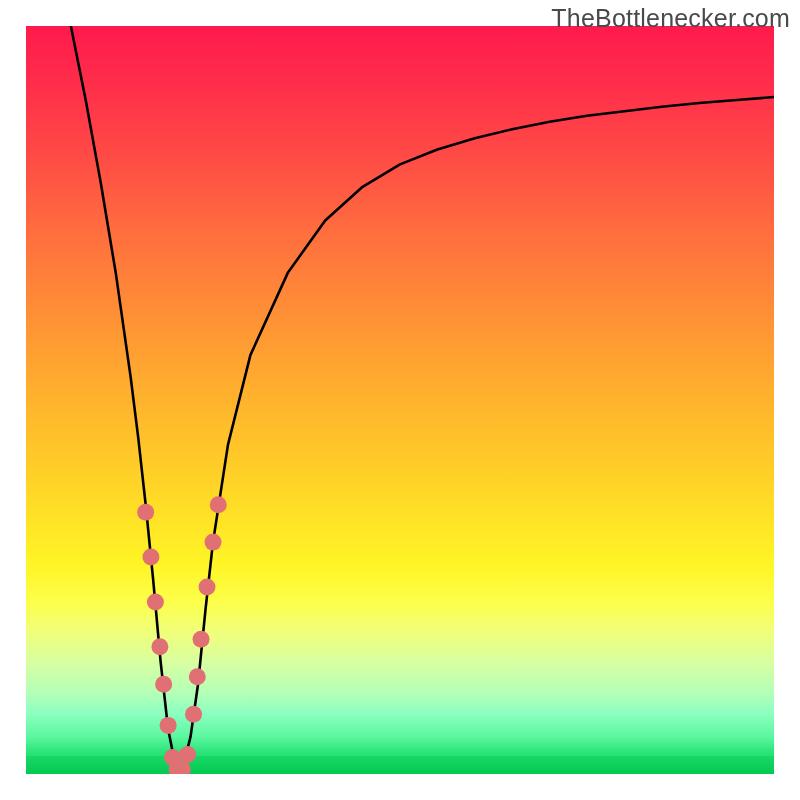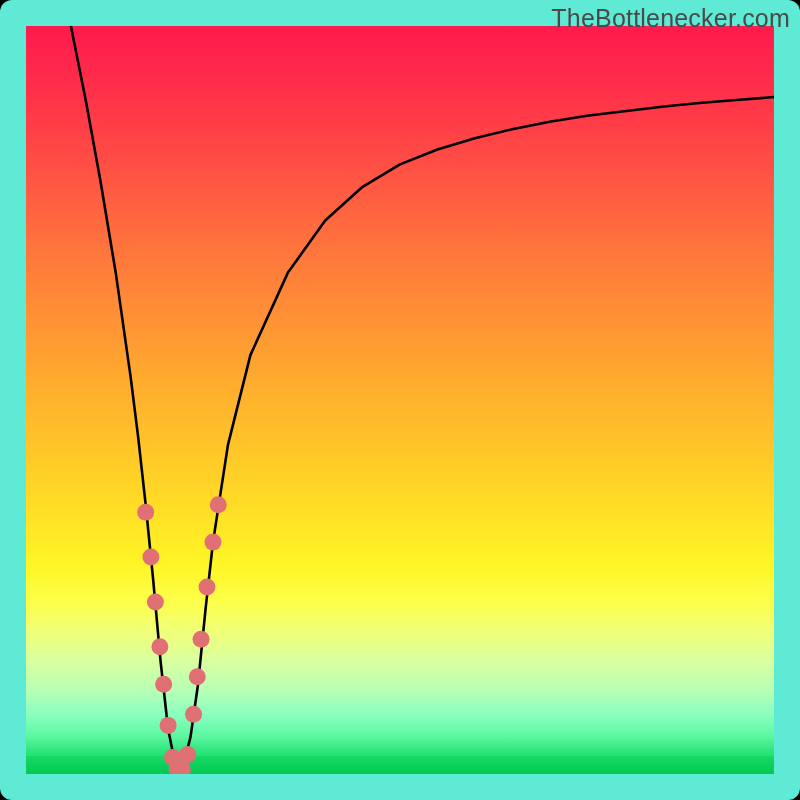--- a/index.html
+++ b/index.html
@@ -7,22 +7,21 @@
     padding: 0;
     width: 800px;
     height: 800px;
     overflow: hidden;
     background: #000;
     font-family: Arial, Helvetica, sans-serif;
   }
   .frame {
     position: absolute;
     inset: 0;
-    background: #5eead4;
-    border-radius: 12px;
+    background: #ffffff;
   }
   .plot {
     position: absolute;
     left: 26px;
     top: 26px;
     width: 748px;
     height: 748px;
     overflow: hidden;
   }
   .gradient {

